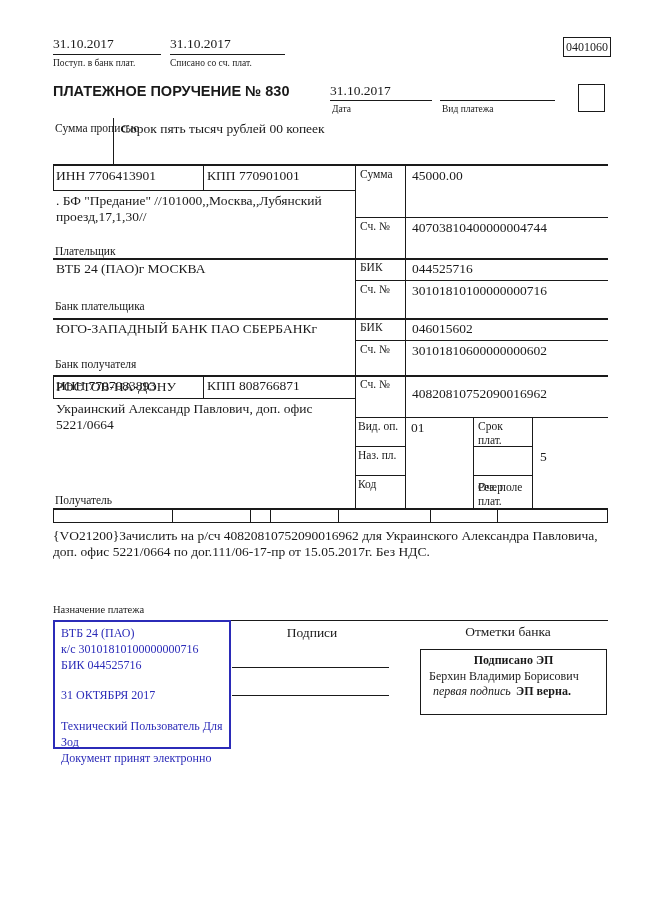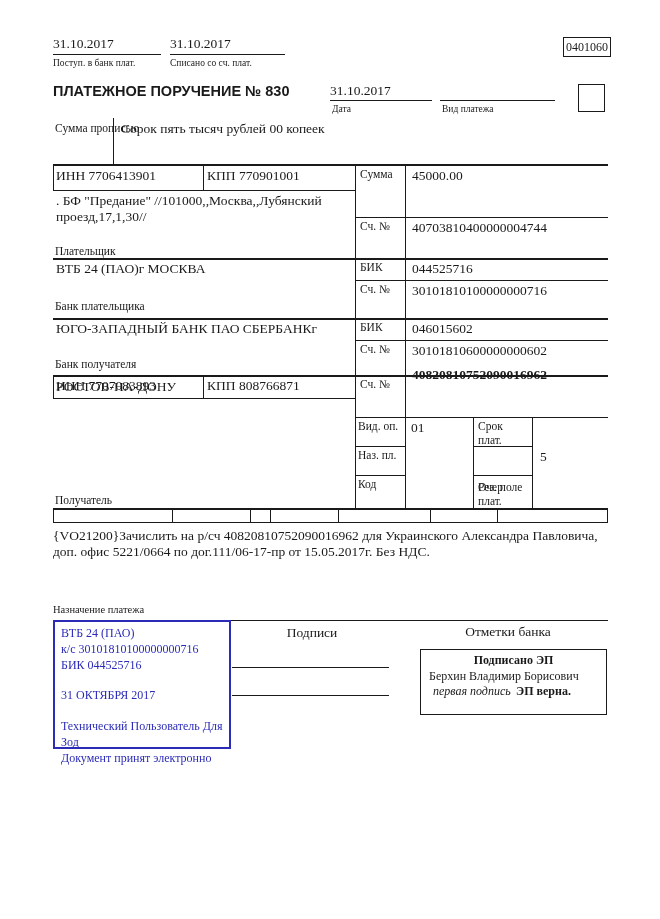--- a/index.html
+++ b/index.html
@@ -109,26 +109,27 @@
   <div class="sec" style="left:360px; top:343px;">Сч. №</div>
   <div class="t" style="left:412px; top:343px;">30101810600000000602</div>
 
   <div class="hl2" style="left:53px; top:375px; width:555px;"></div>
 
   <div class="vl" style="left:53px; top:375px; height:23px;"></div>
   <div class="t" style="left:56px; top:378px;">ИНН 7707083893</div>
   <div class="vl" style="left:203px; top:375px; height:23px;"></div>
   <div class="t" style="left:207px; top:378px;">КПП 808766871</div>
   <div class="hl" style="left:53px; top:398px; width:302px;"></div>
+  <div class="t wrap" style="left:56px; top:401px; width:298px;">Украинский Александр Павлович, доп. офис 5221/0664</div>
   <div class="sec" style="left:55px; top:494px;">Получатель</div>
 
   <div class="vl" style="left:355px; top:375px; height:133px;"></div>
   <div class="vl" style="left:405px; top:375px; height:133px;"></div>
   <div class="sec" style="left:360px; top:378px;">Сч. №</div>
-  <div class="t" style="left:412px; top:367px;font-weight:bold;">40820810752090016962</div>
+  <div class="t" style="left:412px; top:386px;">40820810752090016962</div>
 
   <div class="hl" style="left:355px; top:417px; width:253px;"></div>
   <div class="vl" style="left:473px; top:417px; height:91px;"></div>
   <div class="vl" style="left:532px; top:417px; height:91px;"></div>
   <div class="hl" style="left:355px; top:446px; width:50px;"></div>
   <div class="hl" style="left:473px; top:446px; width:59px;"></div>
   <div class="hl" style="left:355px; top:475px; width:50px;"></div>
   <div class="hl" style="left:473px; top:475px; width:59px;"></div>
 
   <div class="sec" style="left:358px; top:420px;">Вид. оп.</div>

